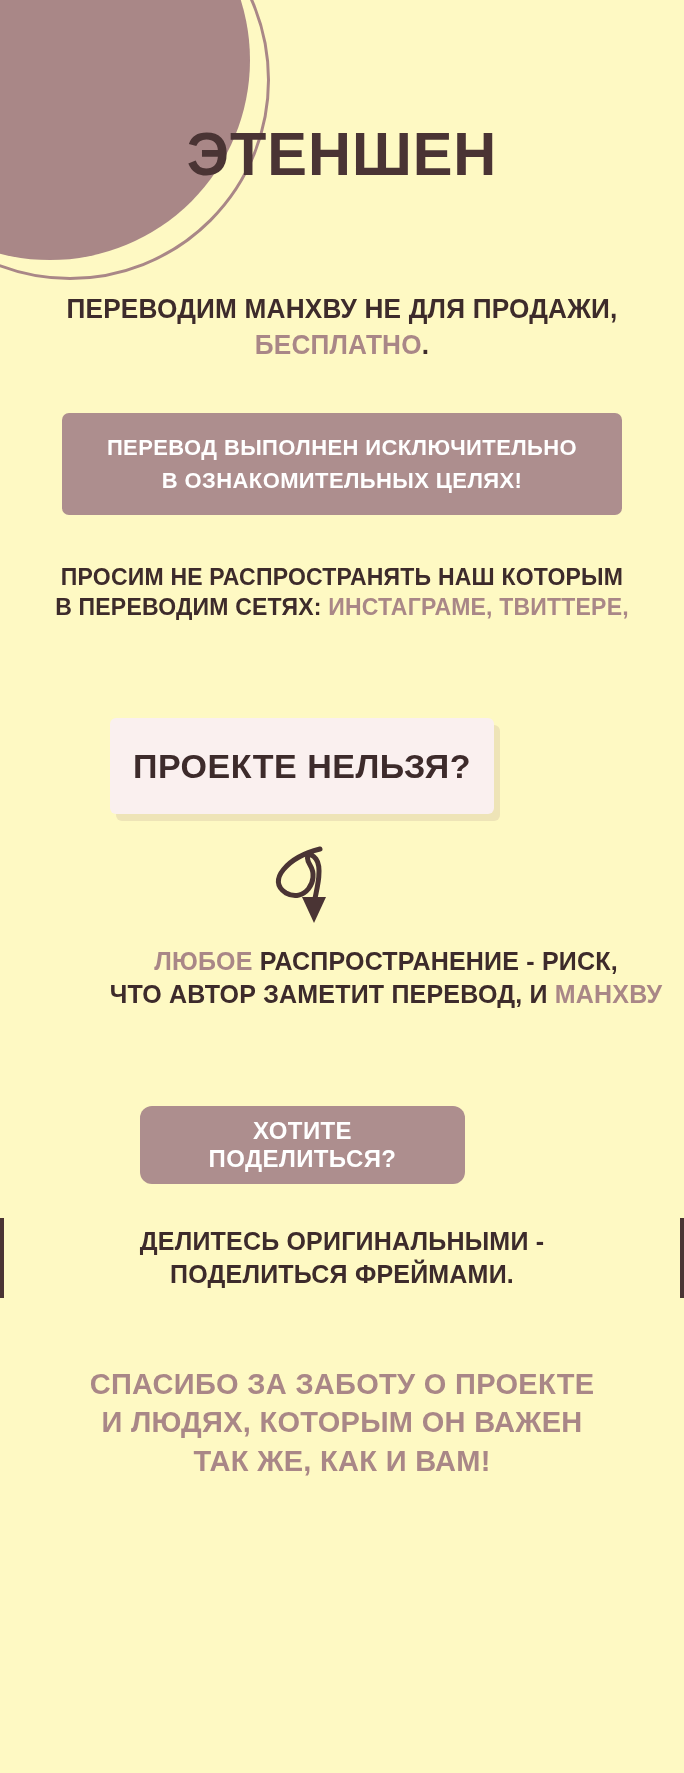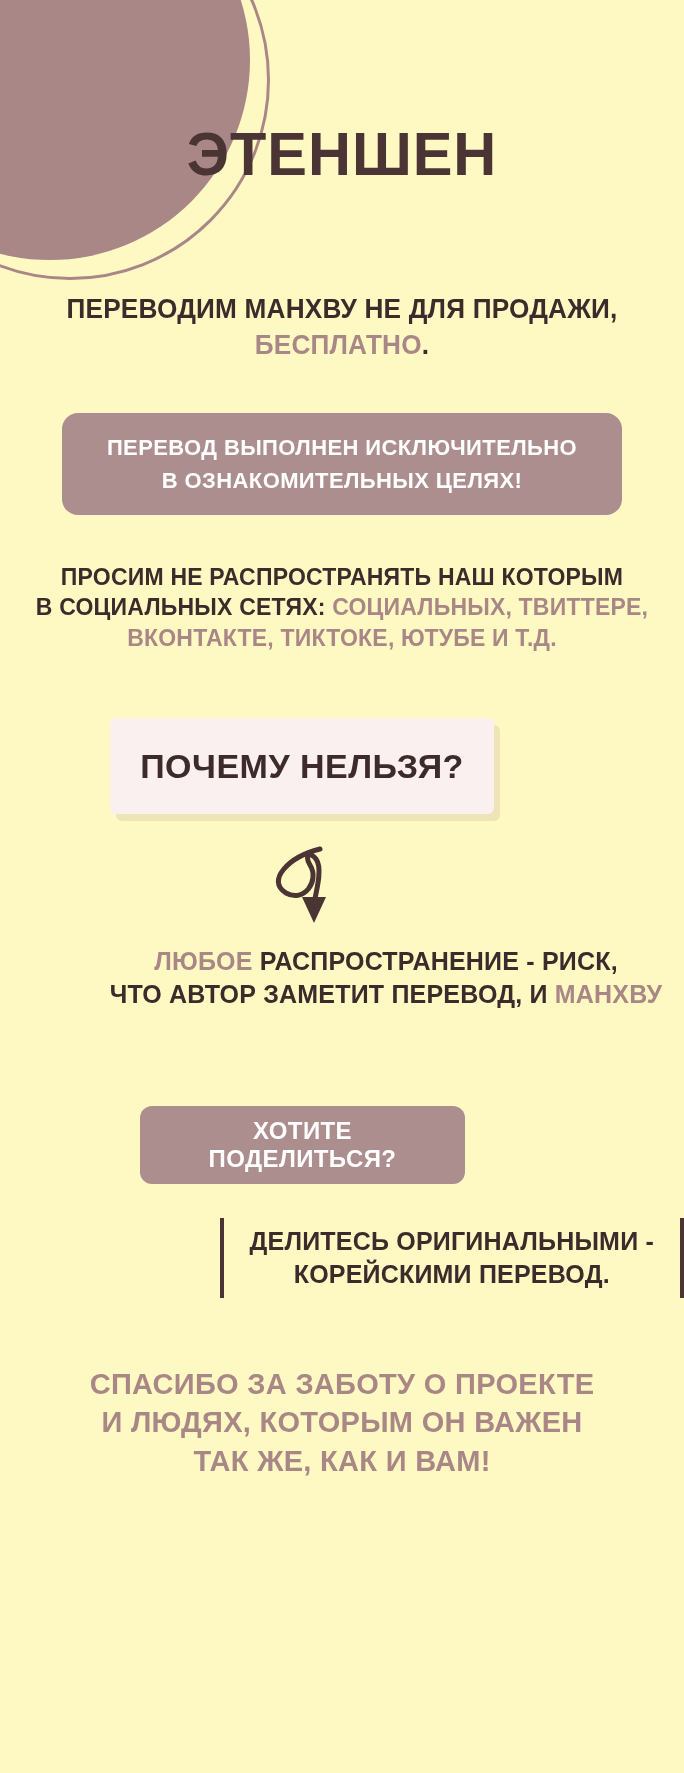--- a/index.html
+++ b/index.html
@@ -86,21 +86,21 @@
   }
 
   
   .banner {
     position: absolute;
     left: 62px;
     top: 413px;
     width: 560px;
     height: 102px;
     background: #ad8e8e;
-    border-radius: 16px;
+    border-radius: 7px;
     z-index: 5;
     display: flex;
     align-items: center;
     justify-content: center;
     flex-direction: column;
     box-sizing: border-box;
   }
   .banner .line {
     font-size: 22px;
     font-weight: bold;
@@ -184,21 +184,21 @@
 
   
   .quote {
     position: absolute;
     left: 0;
     top: 1218px;
     width: 684px;
     z-index: 5;
     display: flex;
     align-items: center;
-    justify-content: flex-end;
+    justify-content: space-between;
   }
   .bar {
     width: 4px;
     height: 80px;
     background: #4a3434;
     flex: 0 0 auto;
   }
   .quote-text {
     text-align: center;
     padding: 0 26px;
@@ -236,27 +236,26 @@
   </div>
 
   <div class="banner">
     <span class="line">ПЕРЕВОД ВЫПОЛНЕН ИСКЛЮЧИТЕЛЬНО</span>
     <span class="line">В ОЗНАКОМИТЕЛЬНЫХ ЦЕЛЯХ!</span>
   </div>
 
   <div class="block request">
     <span class="line dark">ПРОСИМ НЕ РАСПРОСТРАНЯТЬ НАШ КОТОРЫМ</span>
     <span class="line">
-      <span class="dark">В СОЦИАЛЬНЫХ СЕТЯХ: </span><span class="mauve">СОЦИАЛЬНЫХ, ТВИТТЕРЕ,</span>
-    </span>
-    <span class="line mauve">ВКОНТАКТЕ, ТИКТОКЕ, ЮТУБЕ И Т.Д.</span>
+      <span class="dark">В ПЕРЕВОДИМ СЕТЯХ: </span><span class="mauve">ИНСТАГРАМЕ, ТВИТТЕРЕ,</span>
+    </span>
   </div>
 
   <div class="card">
-    <span class="card-label">ПОЧЕМУ НЕЛЬЗЯ?</span>
+    <span class="card-label">ПРОЕКТЕ НЕЛЬЗЯ?</span>
   </div>
 
   <div class="arrow">
     <svg width="120" height="90" viewBox="0 0 120 90" xmlns="http://www.w3.org/2000/svg">
       <path d="M72 4 C 40 12, 18 36, 38 48 C 56 58, 72 36, 62 20 C 56 10, 62 6, 68 14 C 74 22, 70 40, 66 58" fill="none" stroke="#4a3434" stroke-width="5" stroke-linecap="round"></path>
       <path d="M54 52 L66 78 L78 52 Z" fill="#4a3434"></path>
     </svg>
   </div>
 
   <div class="block risk">
@@ -269,21 +268,21 @@
   </div>
 
   <button class="share-btn">
     <span class="share-btn-label">ХОТИТЕ ПОДЕЛИТЬСЯ?</span>
   </button>
 
   <div class="quote">
     <div class="bar"></div>
     <div class="quote-text">
       <span class="line">ДЕЛИТЕСЬ ОРИГИНАЛЬНЫМИ -</span>
-      <span class="line">КОРЕЙСКИМИ ПЕРЕВОД.</span>
+      <span class="line">ПОДЕЛИТЬСЯ ФРЕЙМАМИ.</span>
     </div>
     <div class="bar"></div>
   </div>
 
   <div class="block thanks">
     <span class="line">СПАСИБО ЗА ЗАБОТУ О ПРОЕКТЕ</span>
     <span class="line">И ЛЮДЯХ, КОТОРЫМ ОН ВАЖЕН</span>
     <span class="line">ТАК ЖЕ, КАК И ВАМ!</span>
   </div>
 

